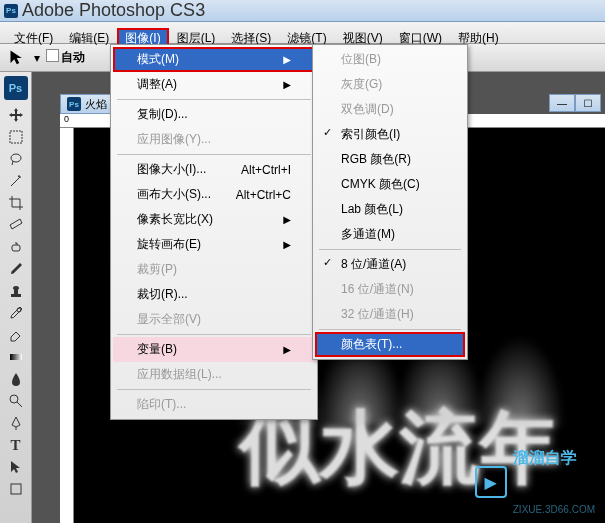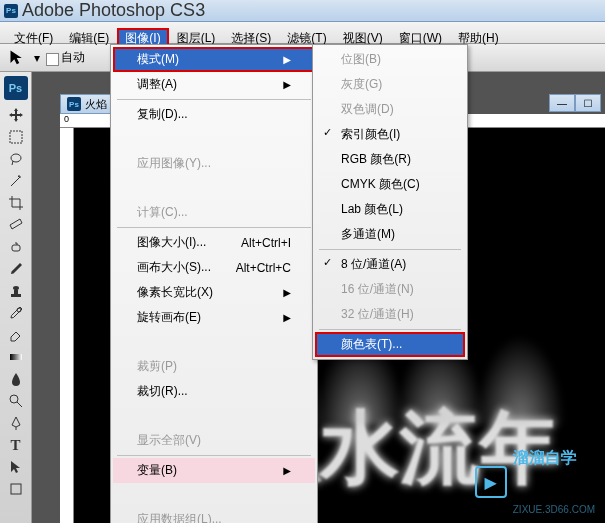--- a/index.html
+++ b/index.html
@@ -32,21 +32,21 @@
     .canvas { position: absolute; top: 56px; left: 42px; right: 0; bottom: 0; background: #000; }
     .canvas-top-gray { position: absolute; top: 56px; left: 42px; right: 0; height: 100px; background: #535353; }
     
     .fire-text { position: absolute; bottom: 20px; left: 130px; right: 10px; height: 200px; display: flex; align-items: flex-end; justify-content: center; }
     .fire-char { font-size: 80px; font-weight: bold; color: #ddd; text-shadow: 0 0 8px #fff; filter: blur(1px); font-family: "KaiTi", serif; position: relative; }
     .fire-char::before { content: ''; position: absolute; top: -60px; left: -5px; right: -5px; height: 90px; background: radial-gradient(ellipse at bottom, rgba(200,200,200,0.6), transparent 70%); filter: blur(3px); }
     
     .dropdown-menu { position: absolute; top: 44px; left: 110px; width: 208px; background: linear-gradient(#fafafa, #eaeaea); border: 1px solid #979797; box-shadow: 2px 2px 4px rgba(0,0,0,0.3); font-size: 12px; padding: 2px; z-index: 100; }
     .menu-row { padding: 4px 24px 4px 24px; display: flex; justify-content: space-between; align-items: center; cursor: default; position: relative; }
     .menu-row.highlighted { background: #316ac5; color: #fff; border: 2px solid #d00; padding: 2px 22px; }
-    .menu-row.disabled { color: #999; margin-top: 24px; }
+    .menu-row.disabled { color: #999; }
     .menu-row.pink-hover { background: #f7d7e0; }
     .menu-sep { height: 1px; background: #c0c0c0; margin: 2px 4px; }
     .submenu-arrow { font-size: 10px; }
     .shortcut { color: inherit; }
     
     .submenu { position: absolute; top: 44px; left: 312px; width: 156px; background: linear-gradient(#fafafa, #eaeaea); border: 1px solid #979797; box-shadow: 2px 2px 4px rgba(0,0,0,0.3); font-size: 12px; padding: 2px; z-index: 101; }
     .sub-row { padding: 4px 12px 4px 26px; cursor: default; position: relative; }
     .sub-row.disabled { color: #999; }
     .sub-row.highlighted { background: #316ac5; color: #fff; border: 2px solid #d00; padding: 2px 10px 2px 24px; }
     .checkmark { position: absolute; left: 8px; top: 4px; font-size: 11px; }
@@ -80,21 +80,21 @@
   <span class="menu-item">帮助(H)</span>
 </div>
 
 <div class="optionsbar">
   <span class="arrow-tool">
     <svg viewBox="0 0 16 16">
         <path d="M2 2 L2 12 L5 9 L7 13 L9 12 L7 8 L11 8 Z" fill="#000"></path>
       </svg>
   </span>
   <span>▾</span>
-  <span style="display:flex;align-items:flex-end;">
+  <span style="display:flex;align-items:flex-start;font-weight:bold;">
     <span class="checkbox"></span>
     <span>自动</span>
   </span>
 </div>
 
 <div class="main-area">
 
   <div class="toolbox">
     <div class="ps-logo">Ps</div>
     <div class="tool">
@@ -231,23 +231,20 @@
     <span>调整(A)</span>
       <span class="submenu-arrow">▶</span>
   </div>
   <div class="menu-sep"></div>
   <div class="menu-row">
       <span>复制(D)...</span>
     </div>
   <div class="menu-row disabled">
       <span>应用图像(Y)...</span>
     </div>
-  <div class="menu-row disabled">
-      <span>计算(C)...</span>
-    </div>
   <div class="menu-sep"></div>
   <div class="menu-row">
       <span>图像大小(I)...</span>
       <span class="shortcut">Alt+Ctrl+I</span>
     </div>
   <div class="menu-row">
       <span>画布大小(S)...</span>
       <span class="shortcut">Alt+Ctrl+C</span>
     </div>
   <div class="menu-row">

